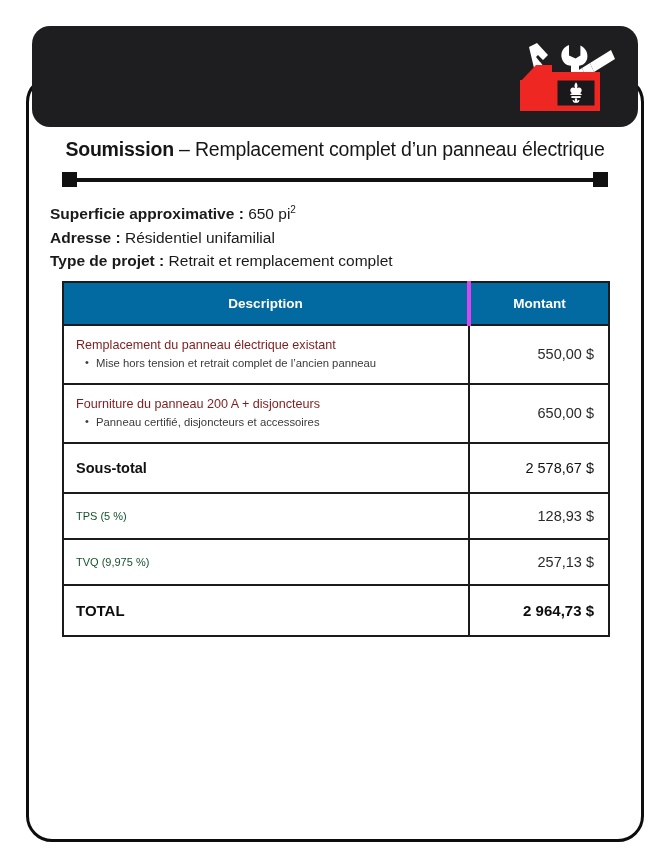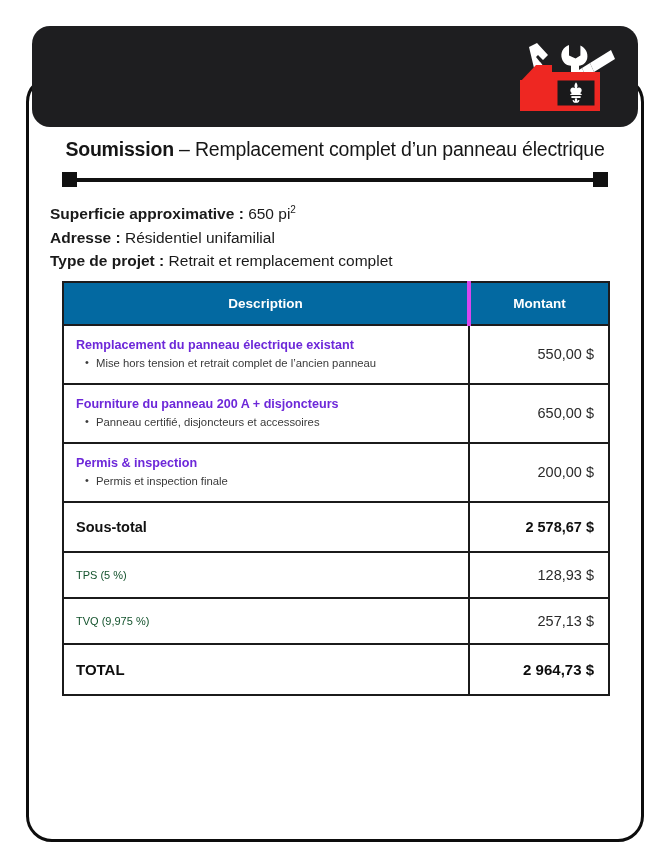--- a/index.html
+++ b/index.html
@@ -153,23 +153,23 @@
   }
   .quote-table tbody td.amt {
     padding: 11px 14px 12px 10px;
     text-align: right;
     font-size: 14.5px;
     color: #2a2a2a;
     white-space: nowrap;
   }
 
   .item-title {
-    font-weight: 700;
+    font-weight: 400;
     font-size: 12.6px;
-    color: #6d28d9;
+    color: #7f1d1d;
     line-height: 16px;
   }
   .item-sub {
     margin: 3px 0 0 0;
     padding: 0 0 0 20px;
     list-style: none;
     font-size: 11.3px;
     color: #3a3a3a;
     line-height: 15px;
   }
@@ -186,21 +186,21 @@
   
   tr.summary td.desc {
     font-size: 14.5px;
     font-weight: 700;
     color: #111111;
     padding-top: 16px;
     padding-bottom: 16px;
   }
   tr.summary td.amt {
     font-size: 14.5px;
-    font-weight: 700;
+    font-weight: 400;
     color: #111111;
   }
   tr.plain td.desc {
     font-size: 11px;
     font-weight: 400;
     color: #14532d;
     padding-top: 16px;
     padding-bottom: 16px;
   }
   tr.plain td.amt {
@@ -307,29 +307,20 @@
         </tr>
         <tr class="line-item">
           <td class="desc">
             <div class="item-title">Fourniture du panneau 200 A + disjoncteurs</div>
             <ul class="item-sub">
               <li>Panneau certifié, disjoncteurs et accessoires</li>
             </ul>
           </td>
           <td class="amt">650,00 $</td>
         </tr>
-        <tr class="line-item">
-          <td class="desc">
-            <div class="item-title">Permis &amp; inspection</div>
-            <ul class="item-sub">
-              <li>Permis et inspection finale</li>
-            </ul>
-          </td>
-          <td class="amt">200,00 $</td>
-        </tr>
         <tr class="summary">
           <td class="desc">Sous-total</td>
           <td class="amt">2 578,67 $</td>
         </tr>
         <tr class="plain">
           <td class="desc">TPS (5 %)</td>
           <td class="amt">128,93 $</td>
         </tr>
         <tr class="plain">
           <td class="desc">TVQ (9,975 %)</td>

